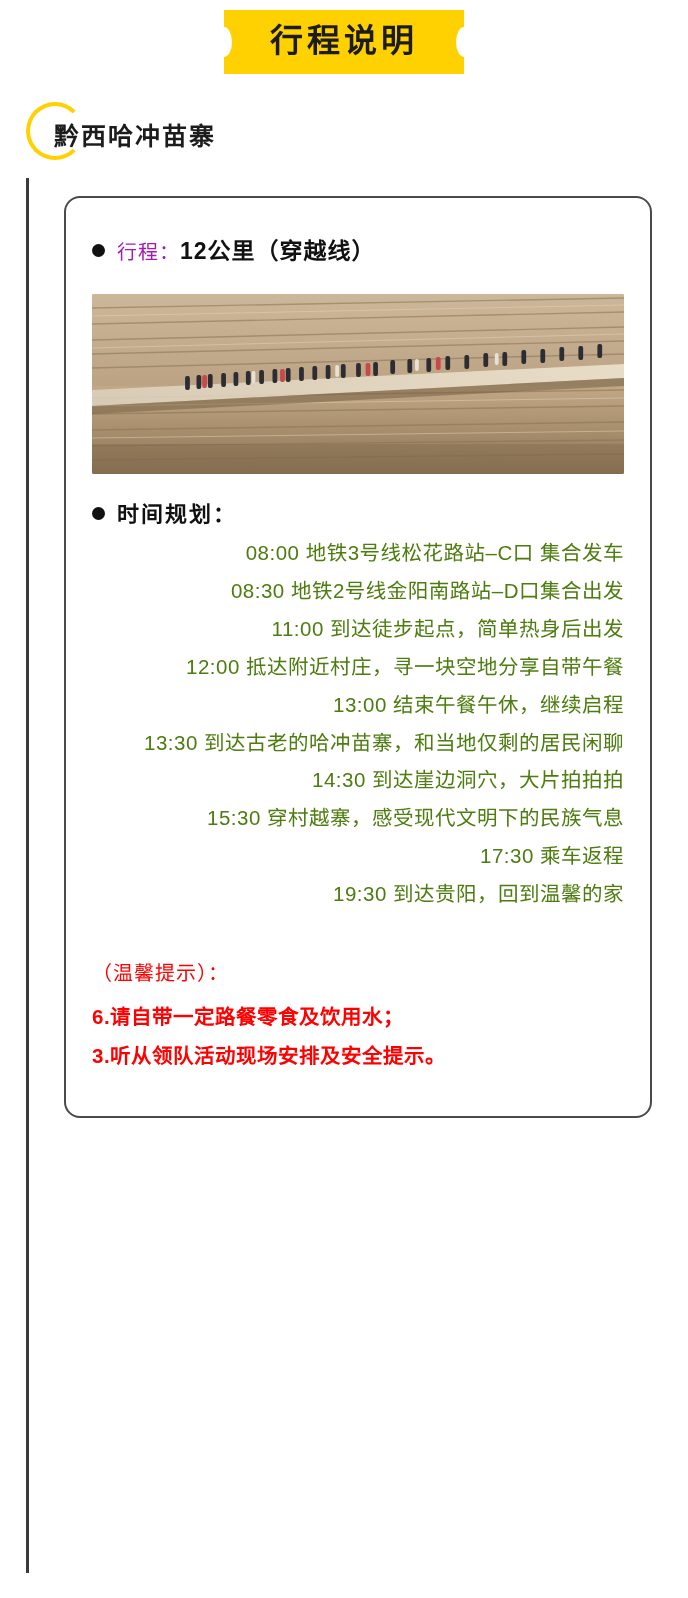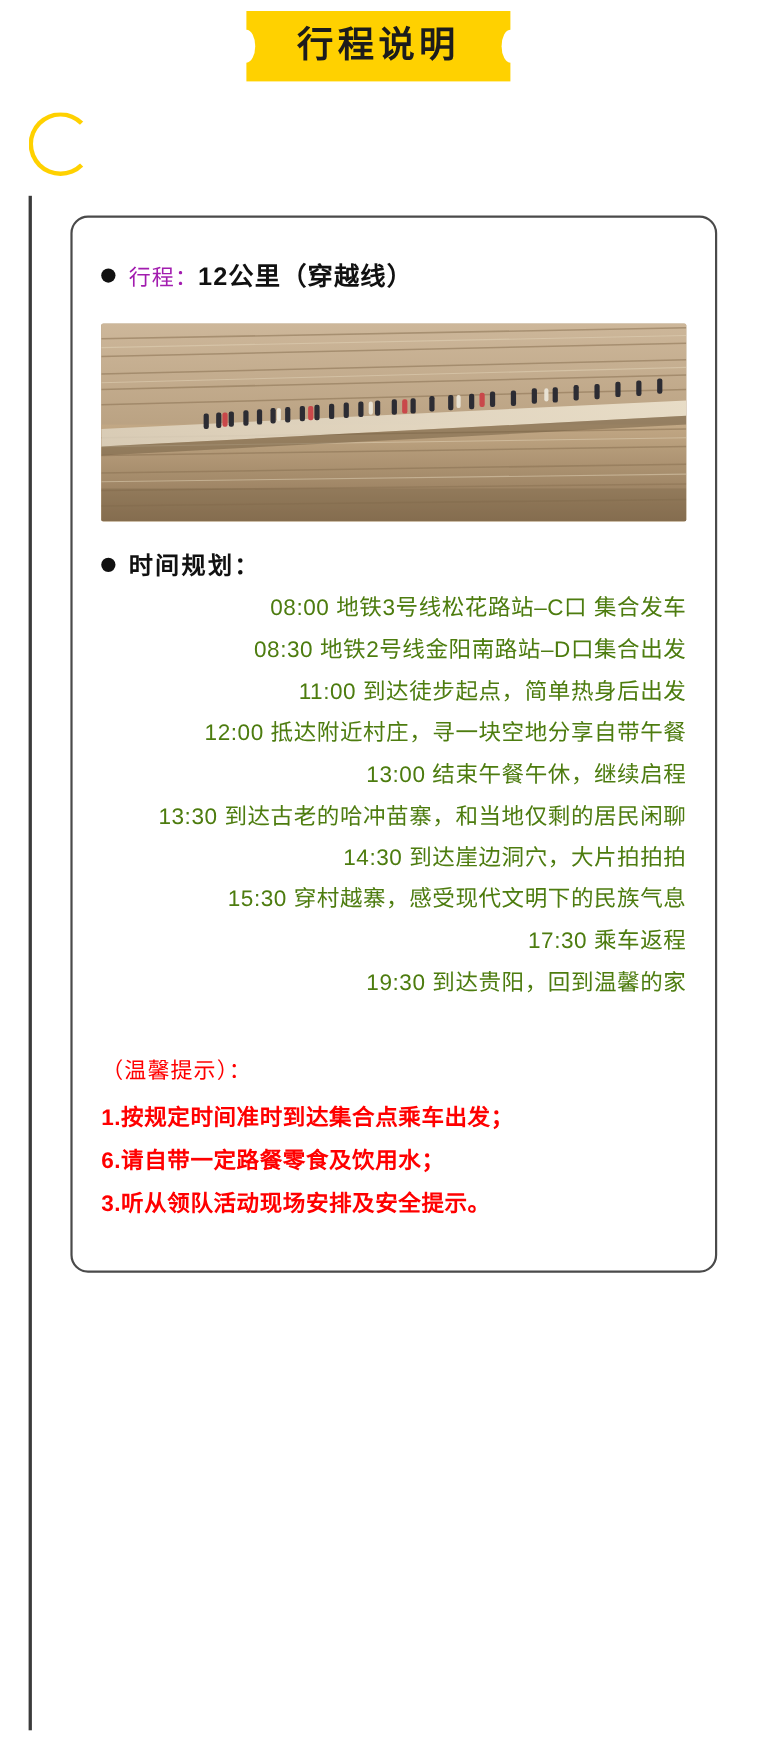--- a/index.html
+++ b/index.html
@@ -189,20 +189,21 @@
 <body>
 
 <div class="banner-wrap">
   <div class="banner">
     <div class="banner-title">行程说明</div>
   </div>
 </div>
 
 <div class="section-head">
   <div class="circle-accent"></div>
+  <div class="section-title">黔西哈冲苗寨</div>
 </div>
 
 <div class="left-rail"></div>
 
 <div class="card">
 
   <div class="bullet-line">
     <span class="dot"></span>
     <span class="bullet-label">行程：</span>
     <span class="bullet-strong">12公里（穿越线）</span>
@@ -310,19 +311,18 @@
     <li>13:30 到达古老的哈冲苗寨，和当地仅剩的居民闲聊</li>
     <li>14:30 到达崖边洞穴，大片拍拍拍</li>
     <li>15:30 穿村越寨，感受现代文明下的民族气息</li>
     <li>17:30 乘车返程</li>
     <li>19:30 到达贵阳，回到温馨的家</li>
   </ul>
 
   <div class="tips">
     <div class="tips-title">（温馨提示）：</div>
     <ul class="tips-list">
-      <li>1.按规定时间准时到达集合点乘车出发；</li>
       <li>6.请自带一定路餐零食及饮用水；</li>
       <li>3.听从领队活动现场安排及安全提示。</li>
     </ul>
   </div>
 
 </div>
 
 </body></html>

